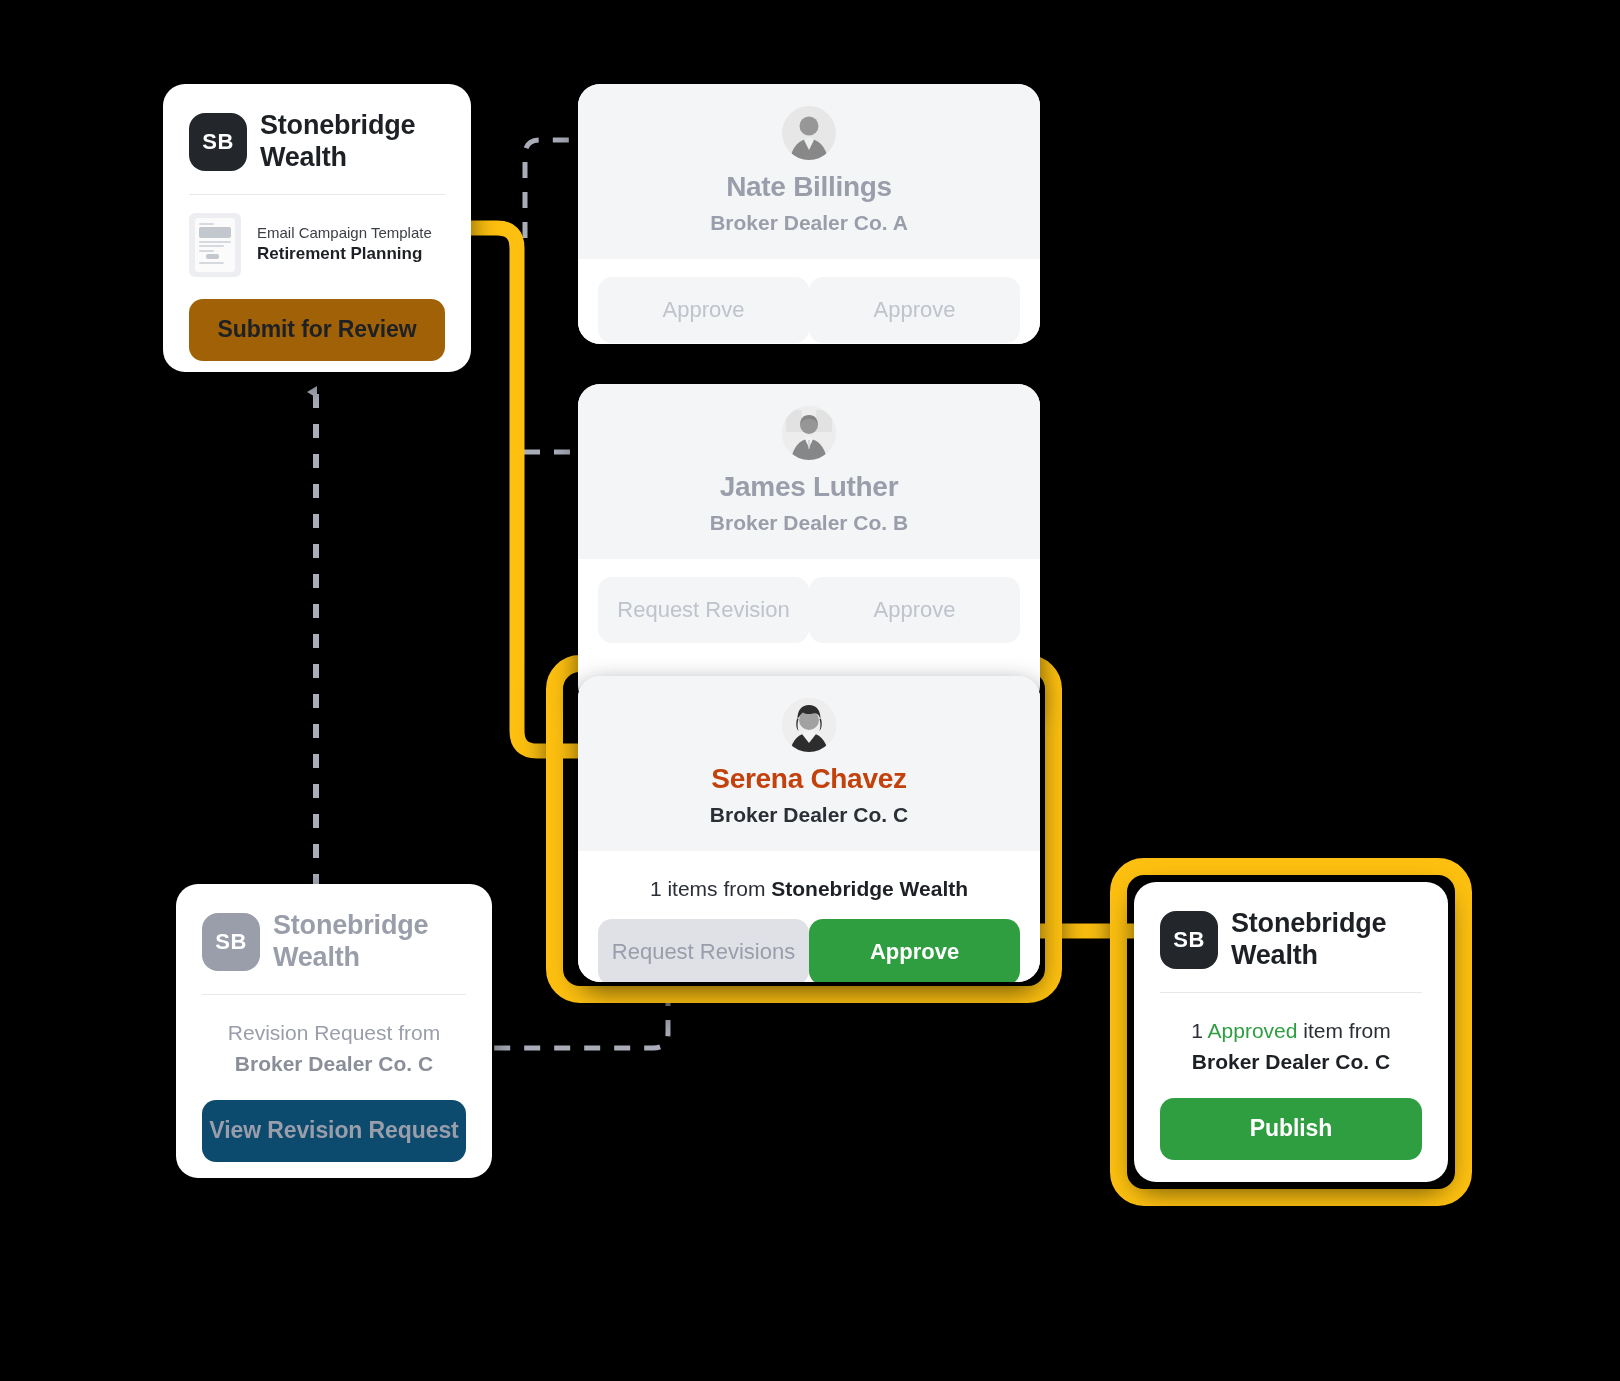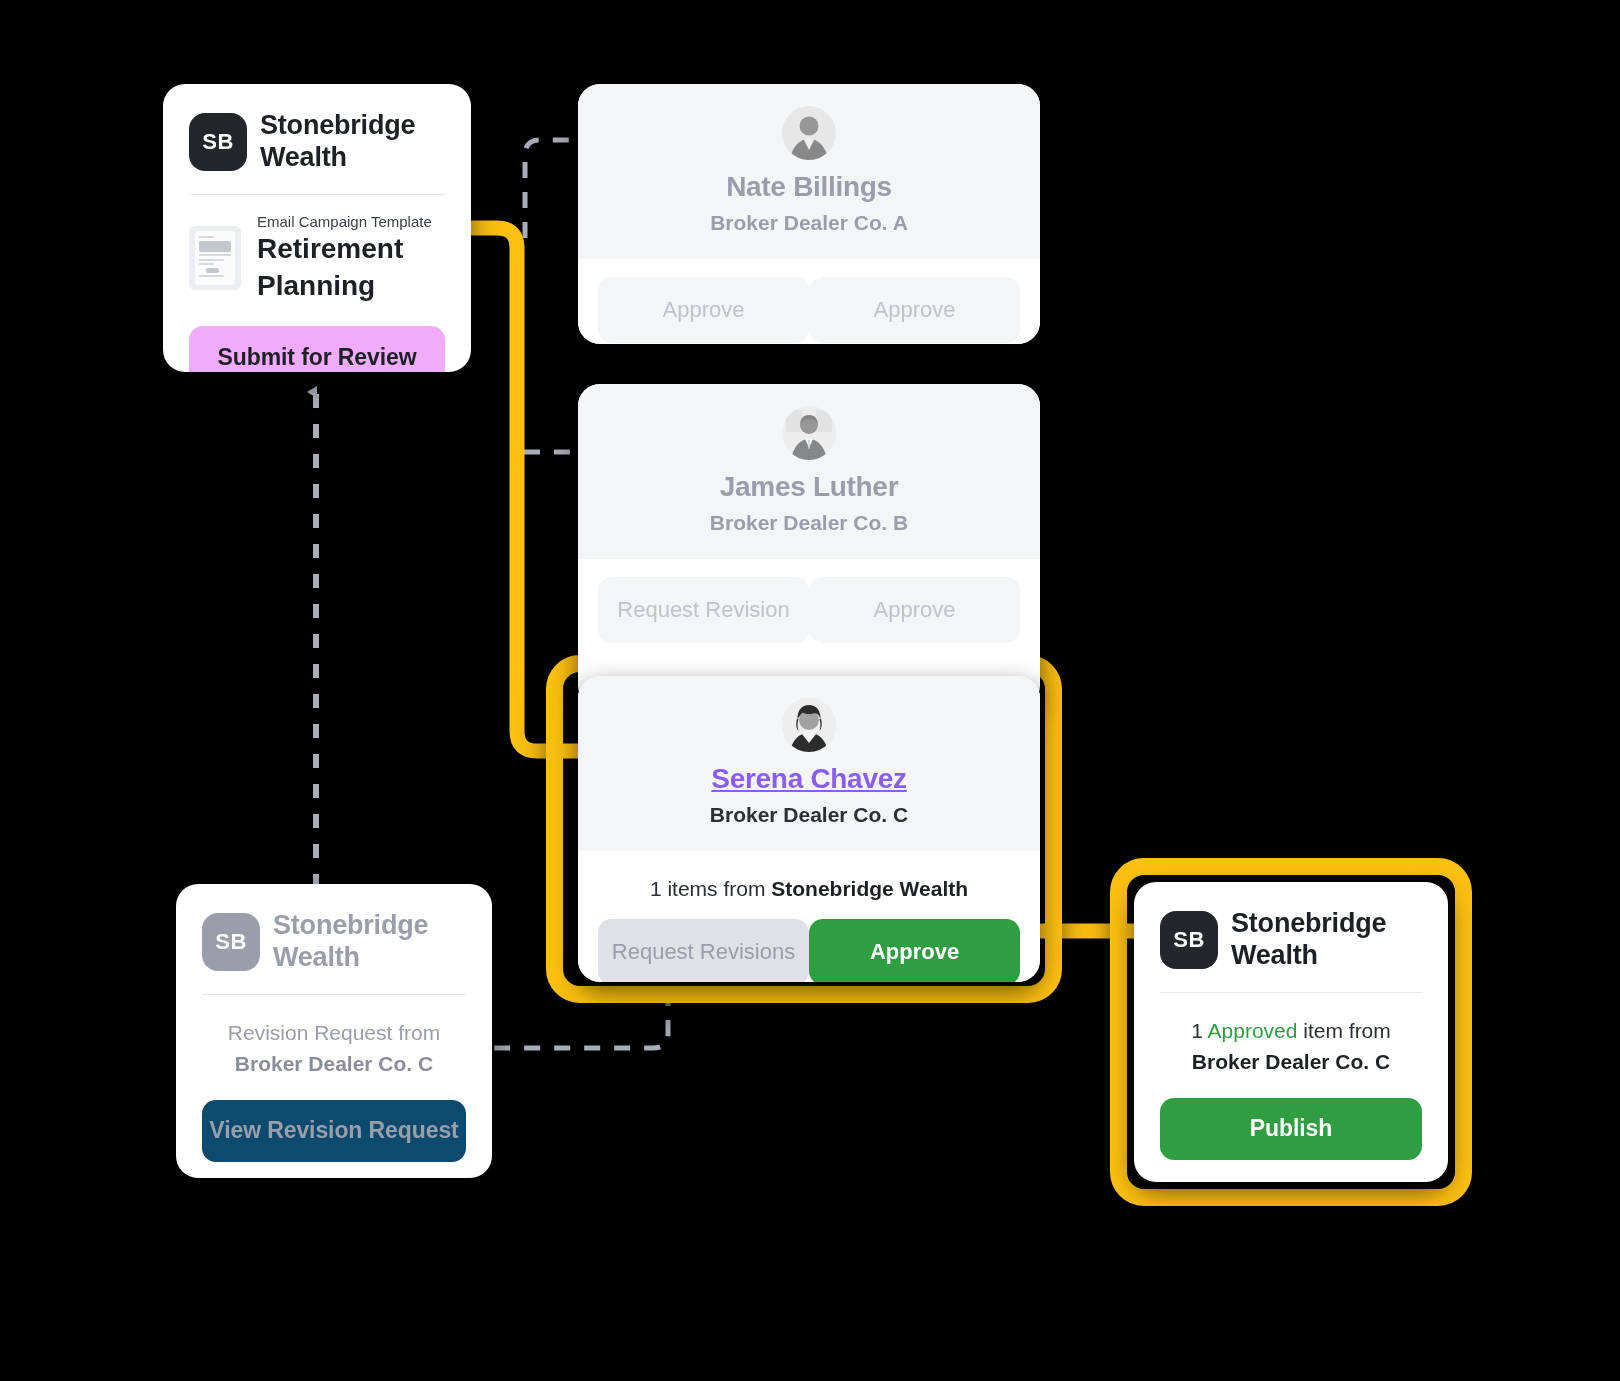--- a/index.html
+++ b/index.html
@@ -50,50 +50,50 @@
     display: flex; flex-direction: column; gap: 3px;
   }
   .thumb .sheet { background:#fbfbfc; border-radius:3px; height:100%; padding:5px 4px;
                   display:flex; flex-direction:column; gap:2.5px; }
   .thumb .ln { height: 2px; background: #d6d9de; border-radius: 1px; }
   .thumb .ln.s  { width: 48%; }
   .thumb .ln.m  { width: 78%; }
   .thumb .blk   { height: 11px; background: #c3c7ce; border-radius: 2px; }
   .thumb .btn   { height: 5px; width: 40%; background: #c3c7ce; border-radius: 2px; margin-left: 22%; }
   .doc-kicker { font-size: 15px; color: #3b3f46; line-height: 1.25; }
-  .doc-title  { font-size: 28px; font-weight: bold; color: #1d2025; line-height: 1.3; }
+  .doc-title  { font-size: 17px; font-weight: bold; color: #1d2025; line-height: 1.3; }
 
   
   .bigbtn {
     margin: 22px 26px 26px 26px;
     height: 62px; border-radius: 14px;
     display: flex; align-items: center; justify-content: center;
     font-size: 23px; font-weight: bold; letter-spacing: -.1px;
   }
-  .bigbtn.yellow { background: #f0abfc; color: #1d2025; }
+  .bigbtn.yellow { background: #a16207; color: #1d2025; }
   .bigbtn.green  { background: #2F9E41; color: #ffffff; }
 
   
   .person-top {
     background: #f4f5f7;
     padding: 22px 20px 24px 20px;
     text-align: center;
   }
   .avatar {
     width: 54px; height: 54px; border-radius: 50%;
     margin: 0 auto 12px auto;
     overflow: hidden; position: relative;
     background: #e3e4e7;
     filter: grayscale(1);
   }
   .avatar.dim { opacity: .55; }
   .pname { font-size: 28px; font-weight: bold; letter-spacing: -.3px; line-height: 1.1; }
   .porg  { font-size: 21px; font-weight: bold; margin-top: 8px; }
   .pname.muted, .porg.muted { color: #9a9eab; }
-  .pname.active { color: #8b5cf6; text-decoration: underline; }
+  .pname.active { color: #c2410c; }
   .porg.active  { color: #2b2f36; }
 
   .person-body { background:#ffffff; padding: 18px 20px 22px 20px; }
   .countline { text-align: center; font-size: 21px; color: #2b2f36; margin: 8px 0 18px 0; }
   .countline b { font-weight: bold; color: #1d2025; }
 
   .btnrow { display: flex; }
   .btnrow .b {
     flex: 1 1 0; height: 66px; border-radius: 14px;
     display: flex; align-items: center; justify-content: center;

